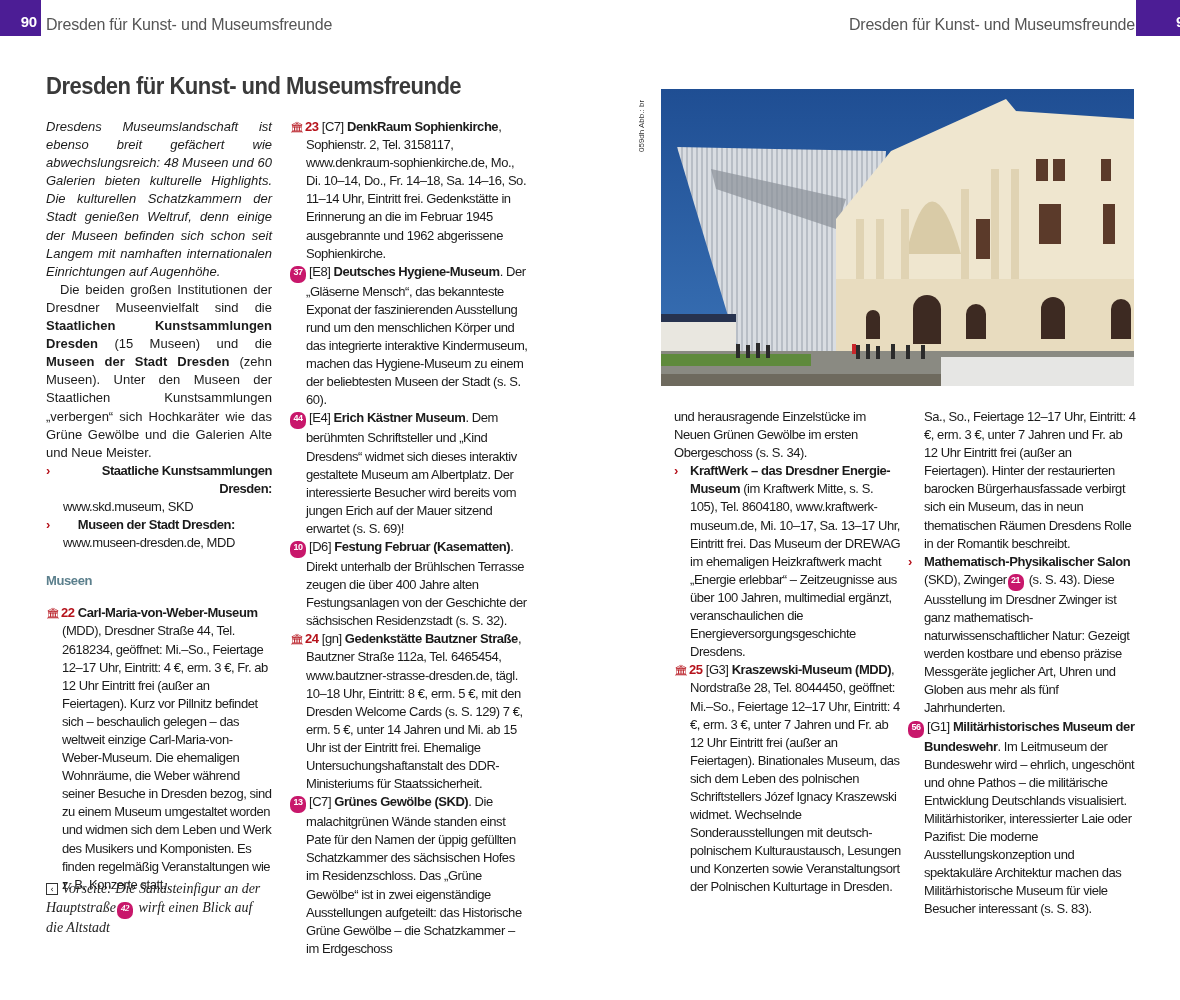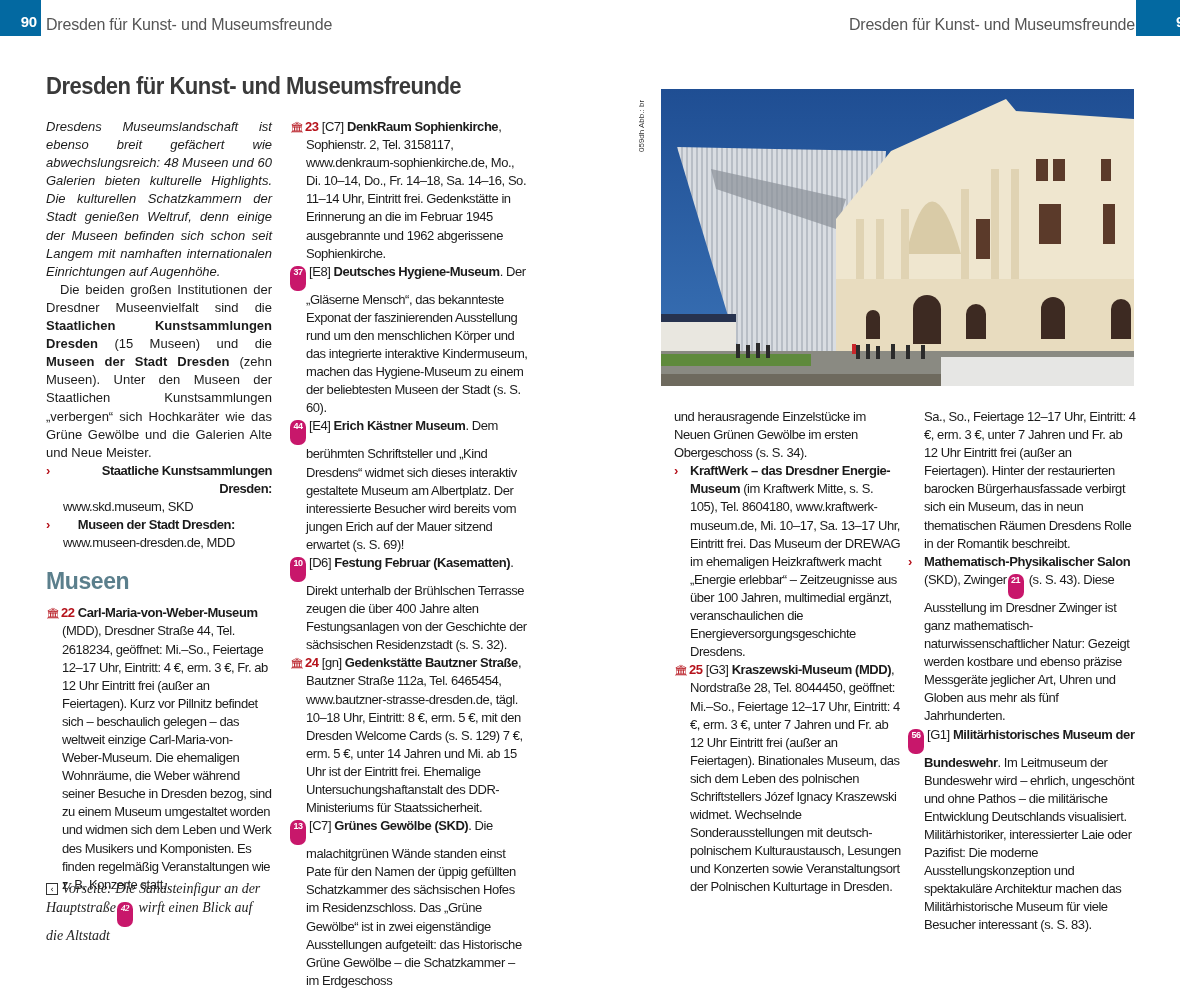--- a/index.html
+++ b/index.html
@@ -6,21 +6,21 @@
   body { width: 1180px; height: 1000px; position: relative; overflow: hidden;
          font-family: "Liberation Sans", sans-serif; color: #1b1b1b; }
   .page { position: absolute; top: 0; height: 1000px; }
   .page-left { left: 0; width: 590px; }
   .page-right { left: 590px; width: 590px; }
 
   .running-head { position: absolute; top: 14px; height: 22px; display: flex; align-items: center;
                   font-family: "Liberation Sans", sans-serif; font-size: 16px; color: #555; letter-spacing: -0.2px; }
   .rh-left { left: 0; }
   .rh-right { right: 0; }
-  .page-num-tab { background: #0369a1; color: #fff; font-weight: bold; font-size: 15px;
+  .page-num-tab { background: #4c1d95; color: #fff; font-weight: bold; font-size: 15px;
                   height: 36px; margin-top: -14px; display: flex; align-items: flex-end;
                   padding: 0 4px 6px 4px; box-sizing: border-box; }
   .rh-left .page-num-tab { width: 41px; justify-content: flex-end; margin-right: 5px; }
   .rh-right .page-num-tab { width: 41px; justify-content: flex-start; margin-left: 1px; padding-left: 40px; }
   .rh-text { padding-top: 0; }
 
   .main-title { position: absolute; left: 46px; top: 72px; font-size: 24px; font-weight: bold;
                 color: #3a3a3a; letter-spacing: -0.6px; transform: scaleX(0.92); transform-origin: left; }
 
   .col { position: absolute; font-size: 13px; line-height: 18.1px; }
@@ -29,26 +29,26 @@
   .intro2 { text-align: justify; text-indent: 14px; }
   .b { font-weight: bold; text-align: right; }
   .cond { letter-spacing: -0.45px; }
 
   .bullet { display: flex; }
   .bullet .chev { color: #b5121b; font-weight: bold; width: 17px; flex: none; font-size: 13px; }
   .entry { padding-left: 16px; text-indent: -16px; letter-spacing: -0.45px; }
   .entry .num-red { color: #b5121b; font-weight: bold; }
   .museum-icon { display: inline-block; width: 13px; height: 11px; color: #b5121b; font-size: 11px;
                  line-height: 11px; text-indent: 0; vertical-align: 0px; margin-right: 2px; }
-  .pin { display: inline-block; min-width: 14px; height: 25px; border-radius: 7px; background: #c8176b;
+  .pin { display: inline-block; min-width: 14px; height: 17px; border-radius: 7px; background: #c8176b;
          color: #fff; font-size: 9px; font-weight: bold; line-height: 13px; text-align: center;
          text-indent: 0; padding: 0 1px; vertical-align: 1px; margin-right: 3px; letter-spacing: -0.5px; }
   .pin-inline { margin-left: 1px; margin-right: 2px; }
 
-  .section-head { font-size: 23px; font-weight: bold; color: #5b7f8c; letter-spacing: -0.4px; }
+  .section-head { font-size: 13px; font-weight: bold; color: #5b7f8c; letter-spacing: -0.4px; }
 
   .caption { position: absolute; font-family: "Liberation Serif", serif; font-style: italic;
              font-size: 14px; line-height: 18.5px; color: #222; }
   .cap-icon { display: inline-block; width: 10px; height: 10px; border: 1px solid #333;
               font-style: normal; font-size: 9px; line-height: 10px; text-align: center;
               vertical-align: 1px; margin-right: 4px; font-family: "DejaVu Sans", sans-serif; }
 
   .photo-credit { position: absolute; left: 47px; top: 92px; font-size: 8px; color: #333;
                   transform: rotate(-90deg); transform-origin: left top; white-space: nowrap;
                   width: 70px; top: 152px; }

